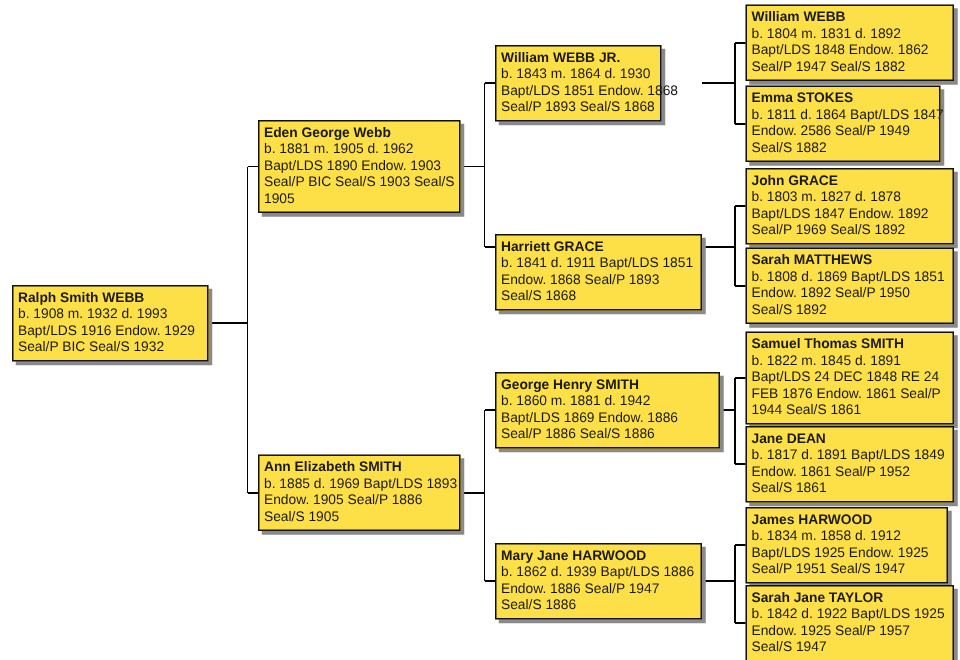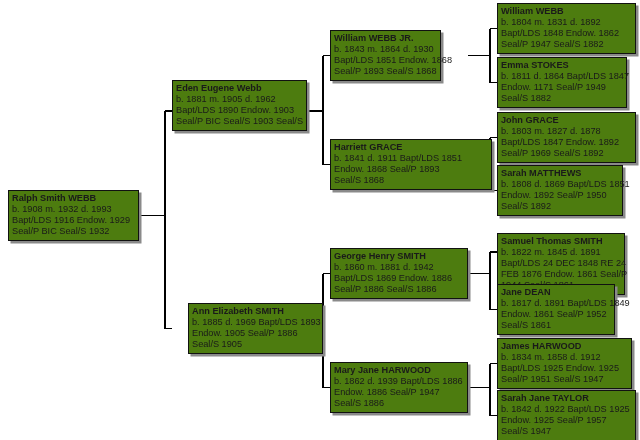--- a/index.html
+++ b/index.html
@@ -8,21 +8,21 @@
     width:640px;height:440px;
     background:#ffffff;
     font-family:"Liberation Sans", sans-serif;
     overflow:hidden;
   }
   #connector-svg{position:absolute;left:0;top:0;width:640px;height:440px;z-index:0;}
   .person{
     position:absolute;
     z-index:1;
     box-sizing:border-box;
-    background:#4d7c0f;
+    background:#fde047;
     border:1.5px solid #111111;
     box-shadow:2.5px 2.5px 0 #8a8a8a;
     padding:2px 3px 3px 3px;
     font-size:9.2px;
     line-height:11px;
     color:#1a1a1a;
     cursor:pointer;
   }
   .pname{font-weight:bold;white-space:nowrap;}
   .pdetails div{white-space:nowrap;}
@@ -65,53 +65,54 @@
   <div class="person" id="p-ralph" style="left:8px;top:190px;width:131px">
     <div class="pname">Ralph Smith WEBB</div>
     <div class="pdetails">
         <div>b. 1908 m. 1932 d. 1993</div>
         <div>Bapt/LDS 1916 Endow. 1929</div>
         <div>Seal/P BIC Seal/S 1932</div>
       </div>
   </div>
 
   <div class="person" id="p-eden" style="left:172px;top:80px;width:135px">
-    <div class="pname">Eden Eugene Webb</div>
+    <div class="pname">Eden George Webb</div>
     <div class="pdetails">
         <div>b. 1881 m. 1905 d. 1962</div>
         <div>Bapt/LDS 1890 Endow. 1903</div>
         <div>Seal/P BIC Seal/S 1903 Seal/S</div>
+        <div>1905</div>
       </div>
   </div>
-  <div class="person" id="p-ann" style="left:188px;top:303px;width:135px">
+  <div class="person" id="p-ann" style="left:172px;top:303px;width:135px">
     <div class="pname">Ann Elizabeth SMITH</div>
     <div class="pdetails">
         <div>b. 1885 d. 1969 Bapt/LDS 1893</div>
         <div>Endow. 1905 Seal/P 1886</div>
         <div>Seal/S 1905</div>
       </div>
   </div>
 
   <div class="person" id="p-william_jr" style="left:330px;top:30px;width:111px">
     <div class="pname">William WEBB JR.</div>
     <div class="pdetails">
         <div>b. 1843 m. 1864 d. 1930</div>
         <div>Bapt/LDS 1851 Endow. 1868</div>
         <div>Seal/P 1893 Seal/S 1868</div>
       </div>
   </div>
-  <div class="person" id="p-harriett" style="left:330px;top:139px;width:162px">
+  <div class="person" id="p-harriett" style="left:330px;top:156px;width:138px">
     <div class="pname">Harriett GRACE</div>
     <div class="pdetails">
         <div>b. 1841 d. 1911 Bapt/LDS 1851</div>
         <div>Endow. 1868 Seal/P 1893</div>
         <div>Seal/S 1868</div>
       </div>
   </div>
-  <div class="person" id="p-george" style="left:330px;top:248px;width:138px">
+  <div class="person" id="p-george" style="left:330px;top:248px;width:150px">
     <div class="pname">George Henry SMITH</div>
     <div class="pdetails">
         <div>b. 1860 m. 1881 d. 1942</div>
         <div>Bapt/LDS 1869 Endow. 1886</div>
         <div>Seal/P 1886 Seal/S 1886</div>
       </div>
   </div>
   <div class="person" id="p-mary" style="left:330px;top:362px;width:138px">
     <div class="pname">Mary Jane HARWOOD</div>
     <div class="pdetails">
@@ -126,50 +127,50 @@
     <div class="pdetails">
         <div>b. 1804 m. 1831 d. 1892</div>
         <div>Bapt/LDS 1848 Endow. 1862</div>
         <div>Seal/P 1947 Seal/S 1882</div>
       </div>
   </div>
   <div class="person" id="p-emma" style="left:497px;top:57px;width:130px">
     <div class="pname">Emma STOKES</div>
     <div class="pdetails">
         <div>b. 1811 d. 1864 Bapt/LDS 1847</div>
-        <div>Endow. 1171 Seal/P 1949</div>
+        <div>Endow. 2586 Seal/P 1949</div>
         <div>Seal/S 1882</div>
       </div>
   </div>
   <div class="person" id="p-john" style="left:497px;top:112px;width:139px">
     <div class="pname">John GRACE</div>
     <div class="pdetails">
         <div>b. 1803 m. 1827 d. 1878</div>
         <div>Bapt/LDS 1847 Endow. 1892</div>
         <div>Seal/P 1969 Seal/S 1892</div>
       </div>
   </div>
-  <div class="person" id="p-sarah_m" style="left:497px;top:165px;width:126px">
+  <div class="person" id="p-sarah_m" style="left:497px;top:165px;width:139px">
     <div class="pname">Sarah MATTHEWS</div>
     <div class="pdetails">
         <div>b. 1808 d. 1869 Bapt/LDS 1851</div>
         <div>Endow. 1892 Seal/P 1950</div>
         <div>Seal/S 1892</div>
       </div>
   </div>
-  <div class="person" id="p-samuel" style="left:497px;top:233px;width:128px">
+  <div class="person" id="p-samuel" style="left:497px;top:221px;width:139px">
     <div class="pname">Samuel Thomas SMITH</div>
     <div class="pdetails">
         <div>b. 1822 m. 1845 d. 1891</div>
         <div>Bapt/LDS 24 DEC 1848 RE 24</div>
         <div>FEB 1876 Endow. 1861 Seal/P</div>
         <div>1944 Seal/S 1861</div>
       </div>
   </div>
-  <div class="person" id="p-jane" style="left:497px;top:284px;width:118px">
+  <div class="person" id="p-jane" style="left:497px;top:284px;width:139px">
     <div class="pname">Jane DEAN</div>
     <div class="pdetails">
         <div>b. 1817 d. 1891 Bapt/LDS 1849</div>
         <div>Endow. 1861 Seal/P 1952</div>
         <div>Seal/S 1861</div>
       </div>
   </div>
   <div class="person" id="p-james" style="left:497px;top:338px;width:135px">
     <div class="pname">James HARWOOD</div>
     <div class="pdetails">

